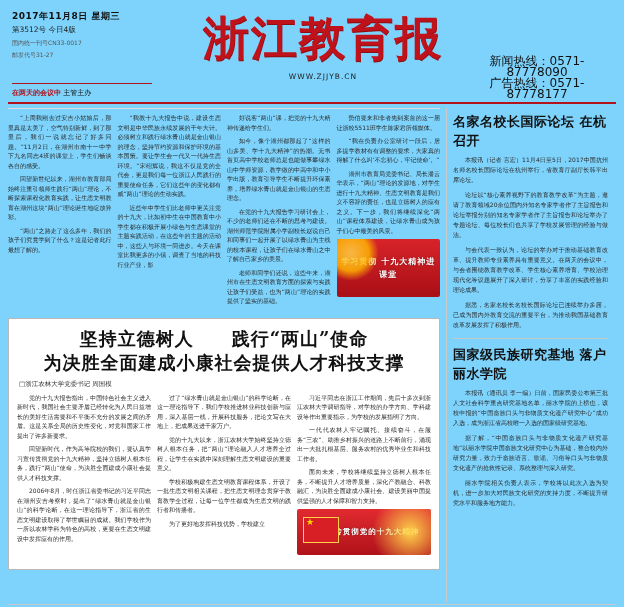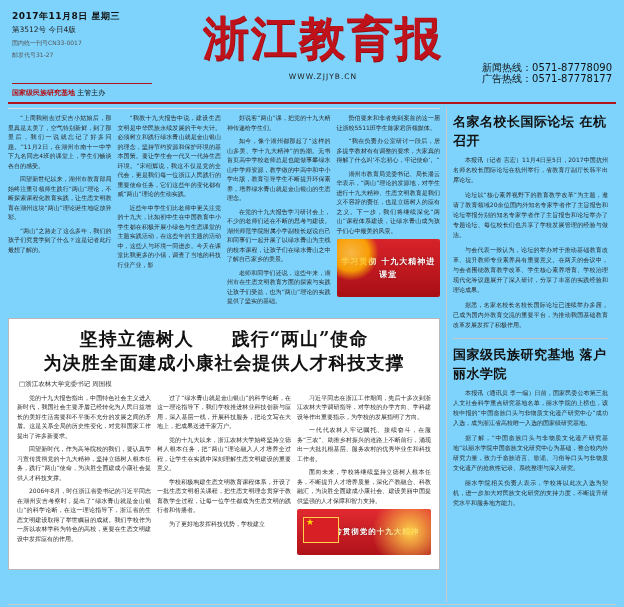--- a/index.html
+++ b/index.html
@@ -48,22 +48,22 @@
     font-size:46px;font-weight:bold;color:#c0121a;
     letter-spacing:2px;
     line-height:64px;
     text-shadow:0.5px 0.5px 0 #8e0d12;
     white-space:nowrap;
   }
   .mh-title .url{
     font-size:7.5px;color:#222;letter-spacing:1px;margin-top:2px;
   }
   .mh-right{
-    position:absolute;right:4px;top:56px;width:150px;text-align:right;
-    font-size:10px;line-height:11px;color:#111;
+    position:absolute;right:4px;top:50px;width:150px;text-align:center;
+    font-size:12px;line-height:11px;color:#111;
   }
 
   
   .body-grid{
     display:flex;
     margin-top:4px;
     height:494px;
   }
   .col-left{width:438px;padding-right:6px;box-sizing:border-box;}
   .col-sep{width:1px;background:#c9c9c9;}
@@ -187,21 +187,21 @@
 
 <div class="page">
 
   <div class="masthead">
     <div class="mh-left">
       <div class="date">2017年11月8日 星期三</div>
       <div class="issue">第3512号 今日4版</div>
       <div class="code">国内统一刊号CN33-0017</div>
       <div class="code2">邮发代号31-27</div>
       <div class="sponsor">
-        <b>国家级民族研究基地</b>
+        <b>在两天的会议中</b>
         <span>主管主办</span>
       </div>
     </div>
 
     <div class="mh-title">
       <div class="cn">浙江教育报</div>
       <div class="url">WWW.ZJJYB.CN</div>
     </div>
 
     <div class="mh-right">

